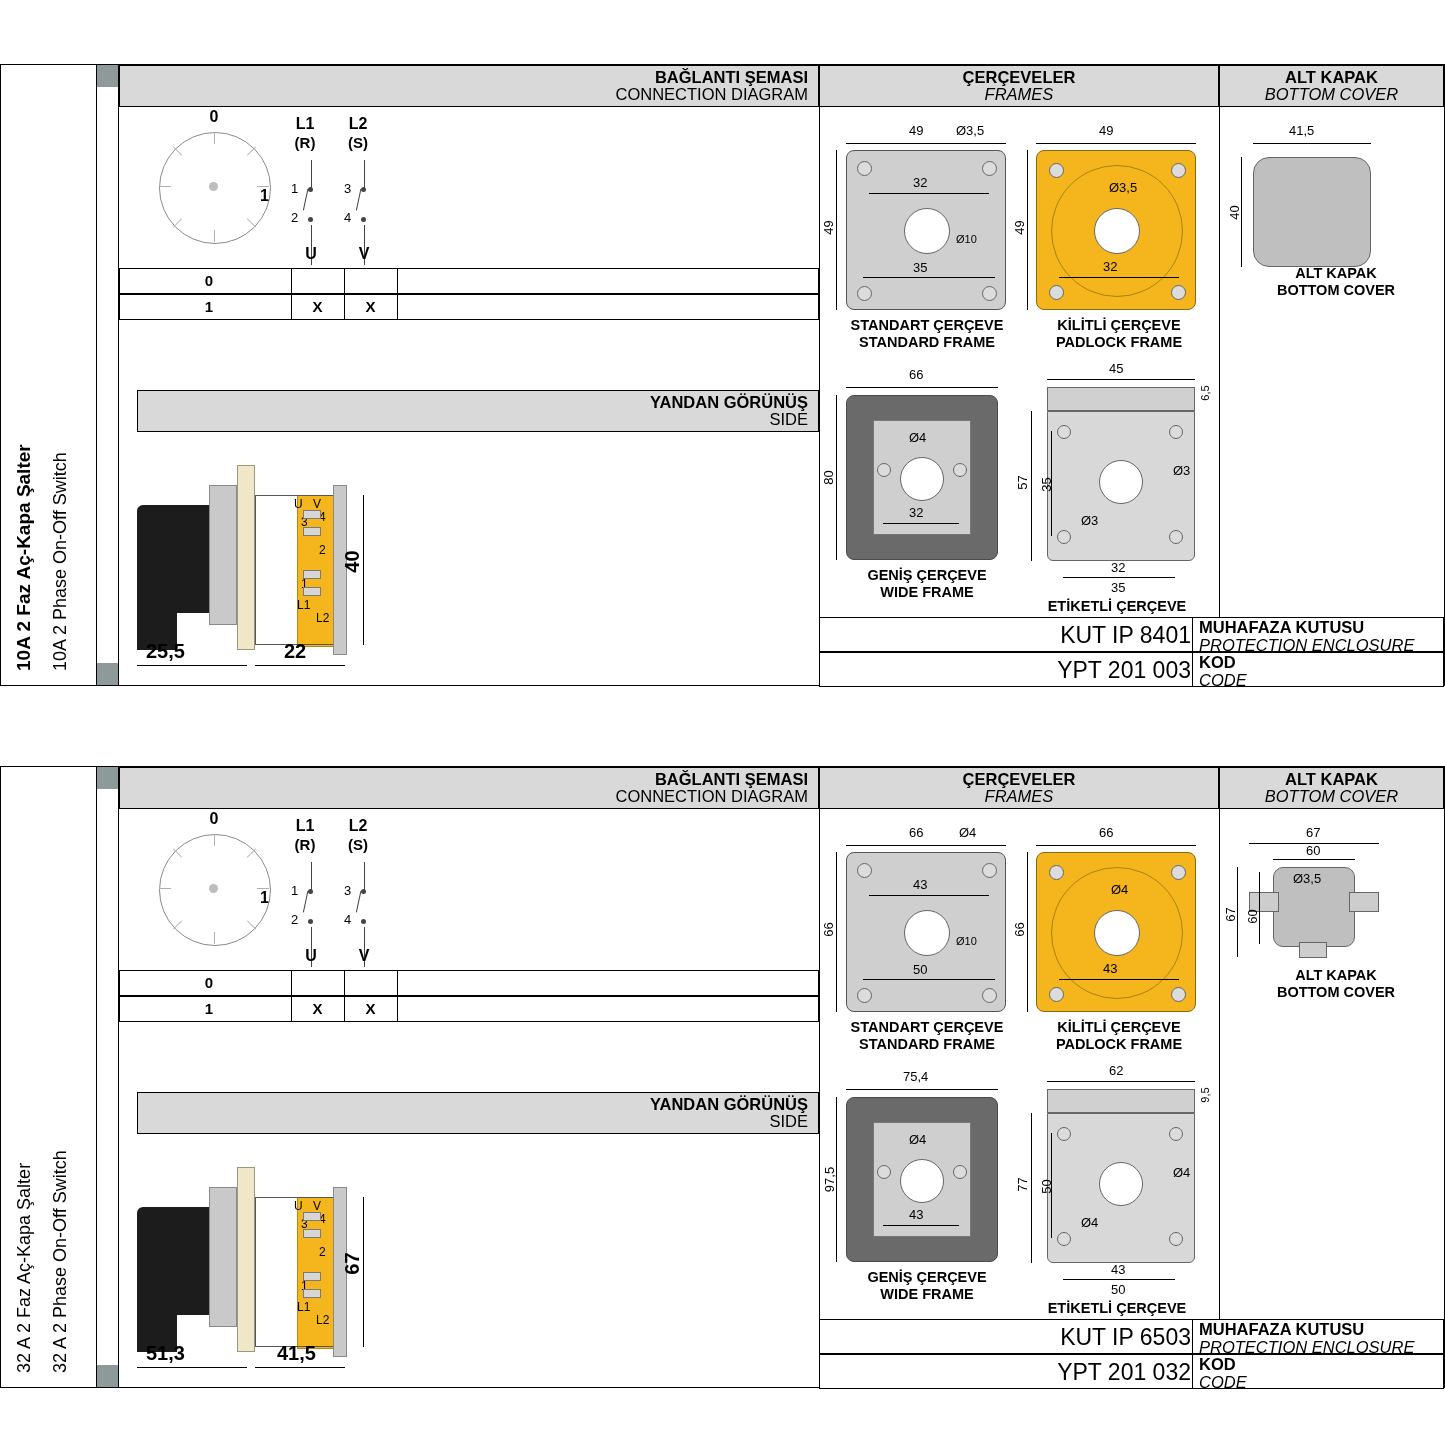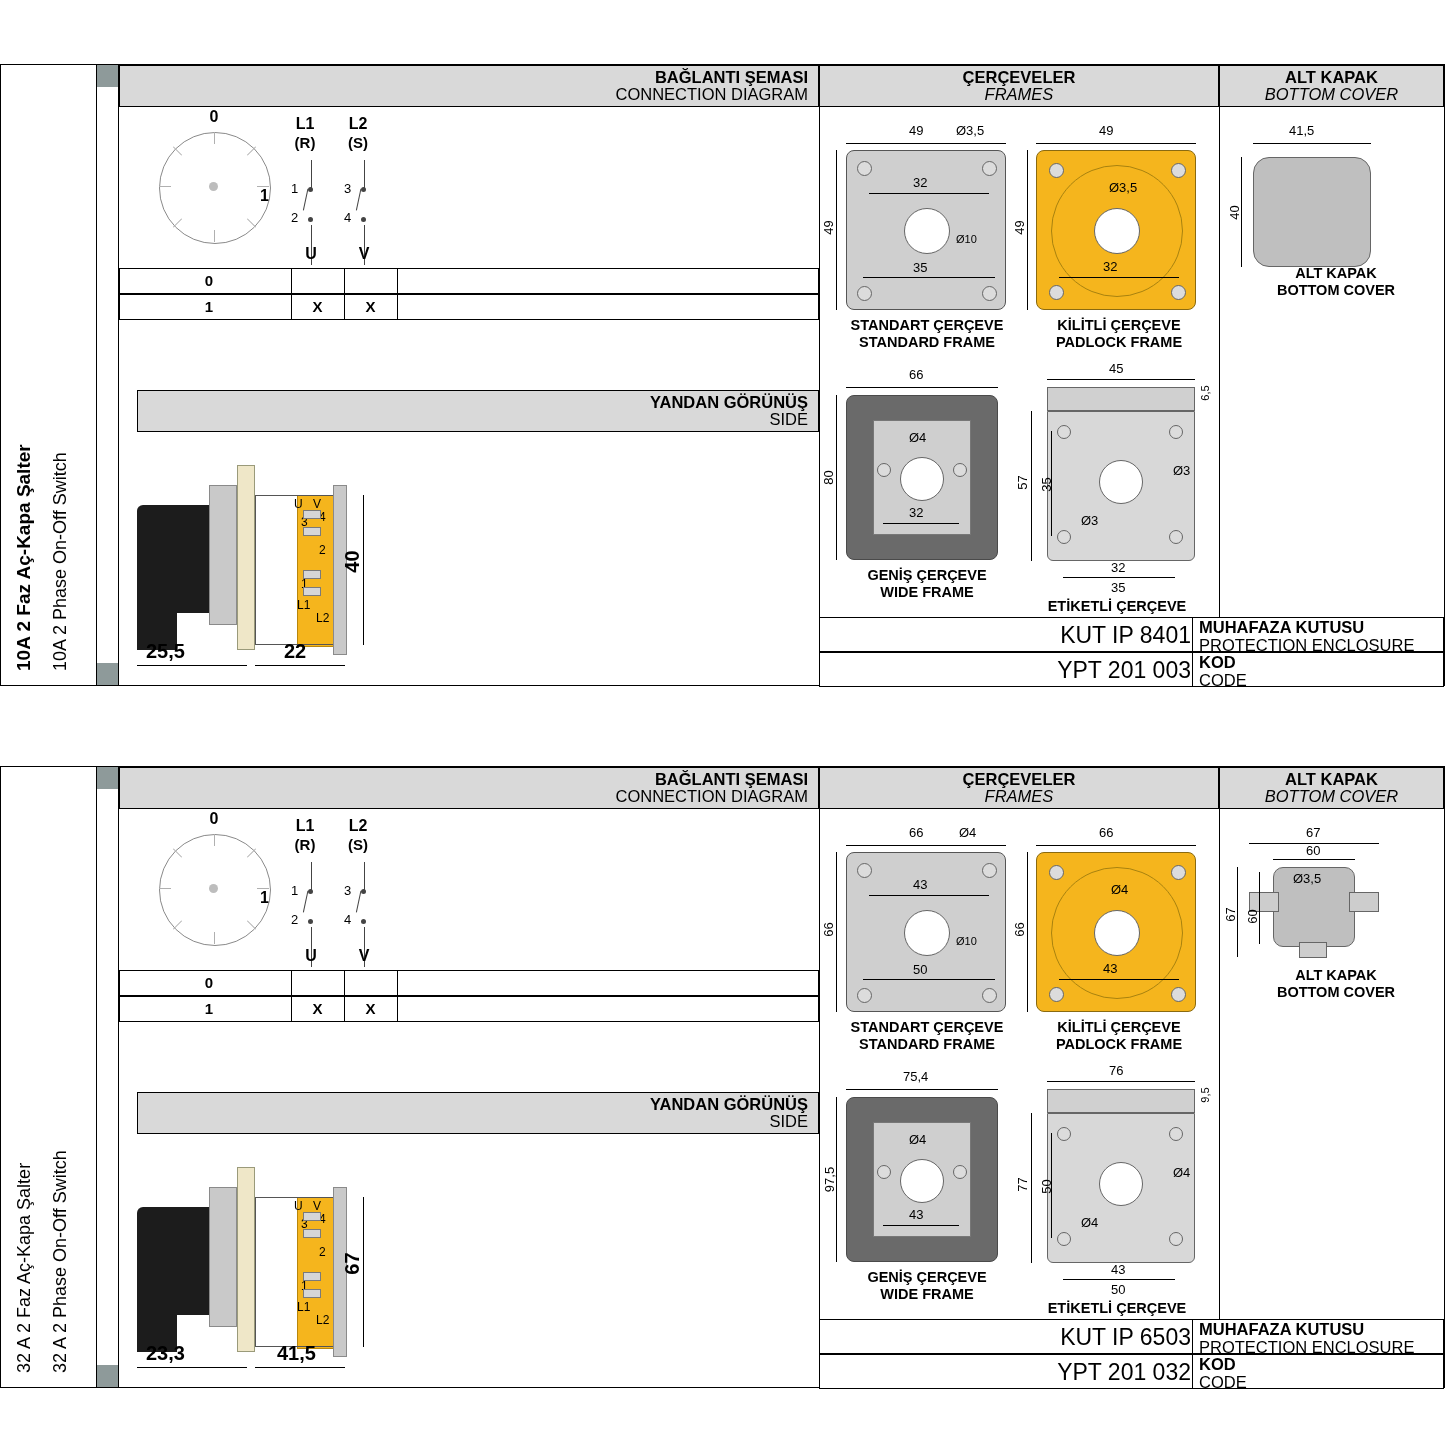--- a/index.html
+++ b/index.html
@@ -55,21 +55,21 @@
   .capt{position:absolute;text-align:center;font-weight:bold;font-size:14.5px;line-height:1.15;}
 
   .yellowpanel{position:absolute;background:#f5b51d;border:1px solid #b8860b;}
   .blackknob{position:absolute;background:#1c1c1c;}
   .graypart{position:absolute;background:#c9c9c9;border:1px solid #8a8a8a;box-sizing:border-box;}
   .creampart{position:absolute;background:#efe7c8;border:1px solid #9a9a7a;box-sizing:border-box;}
 
   .footrow{position:absolute;border:1px solid #000;box-sizing:border-box;background:#fff;}
   .footcode{font-size:23px;text-align:right;padding-right:12px;}
   .footlbl-tr{font-weight:bold;font-size:16.5px;}
-  .footlbl-en{font-size:16.5px;}
+  .footlbl-en{font-style:italic;font-size:16.5px;}
 
   .term{position:absolute;font-size:12px;}
   .tinysq{position:absolute;background:#d6d6d6;border:1px solid #7a7a7a;}
 </style>
 </head>
 <body>
 
 <div class="page">
 
   <div class="panel panel-a">
@@ -375,21 +375,21 @@
     <div class="term" style="left:315px;top:546px;">L2</div>
     <div class="tinysq" style="left:302px;top:445px;width:16px;height:7px;"></div>
     <div class="tinysq" style="left:302px;top:462px;width:16px;height:7px;"></div>
     <div class="tinysq" style="left:302px;top:505px;width:16px;height:7px;"></div>
     <div class="tinysq" style="left:302px;top:522px;width:16px;height:7px;"></div>
 
     <div class="dimvline" style="left:362px;top:430px;height:150px;"></div>
     <div class="dim bold" style="left:340px;top:485px;transform:rotate(-90deg);font-size:20px;">67</div>
     <div class="dimline" style="left:136px;top:600px;width:110px;"></div>
     <div class="dimline" style="left:254px;top:600px;width:90px;"></div>
-    <div class="dim bold" style="left:145px;top:575px;font-size:20px;">23,3</div>
+    <div class="dim bold" style="left:145px;top:575px;font-size:20px;">51,3</div>
     <div class="dim bold" style="left:276px;top:575px;font-size:20px;">41,5</div>
 
     <div class="sqgray" style="left:845px;top:85px;width:160px;height:160px;"></div>
     <div class="circle hole" style="left:903px;top:143px;width:44px;height:44px;"></div>
     <div class="circle smallhole" style="left:856px;top:96px;width:13px;height:13px;"></div>
     <div class="circle smallhole" style="left:981px;top:96px;width:13px;height:13px;"></div>
     <div class="circle smallhole" style="left:856px;top:221px;width:13px;height:13px;"></div>
     <div class="circle smallhole" style="left:981px;top:221px;width:13px;height:13px;"></div>
     <div class="dim" style="left:908px;top:58px;">66</div>
     <div class="dimline" style="left:845px;top:78px;width:160px;"></div>
@@ -443,21 +443,21 @@
     </div>
 
     <div class="box" style="left:1046px;top:322px;width:148px;height:24px;background:#d0d0d0;border:1px solid #666;"></div>
     <div class="box" style="left:1046px;top:346px;width:148px;height:150px;background:#d8d8d8;border:1px solid #666;border-radius:0 0 6px 6px;"></div>
     <div class="circle hole" style="left:1098px;top:395px;width:42px;height:42px;"></div>
     <div class="circle smallhole" style="left:1056px;top:360px;width:12px;height:12px;"></div>
     <div class="circle smallhole" style="left:1168px;top:360px;width:12px;height:12px;"></div>
     <div class="circle smallhole" style="left:1056px;top:465px;width:12px;height:12px;"></div>
     <div class="circle smallhole" style="left:1168px;top:465px;width:12px;height:12px;"></div>
     <div class="dimline" style="left:1046px;top:314px;width:148px;"></div>
-    <div class="dim" style="left:1108px;top:296px;">76</div>
+    <div class="dim" style="left:1108px;top:296px;">62</div>
     <div class="dim" style="left:1196px;top:322px;transform:rotate(-90deg);font-size:11px;">9,5</div>
     <div class="dimvline" style="left:1030px;top:346px;height:150px;"></div>
     <div class="dim" style="left:1014px;top:410px;transform:rotate(-90deg);">77</div>
     <div class="dimvline" style="left:1050px;top:366px;height:105px;"></div>
     <div class="dim" style="left:1038px;top:412px;transform:rotate(-90deg);">50</div>
     <div class="dim" style="left:1172px;top:398px;">Ø4</div>
     <div class="dim" style="left:1080px;top:448px;">Ø4</div>
     <div class="dimline" style="left:1062px;top:512px;width:112px;"></div>
     <div class="dim" style="left:1110px;top:495px;">43</div>
     <div class="dim" style="left:1110px;top:515px;">50</div>

